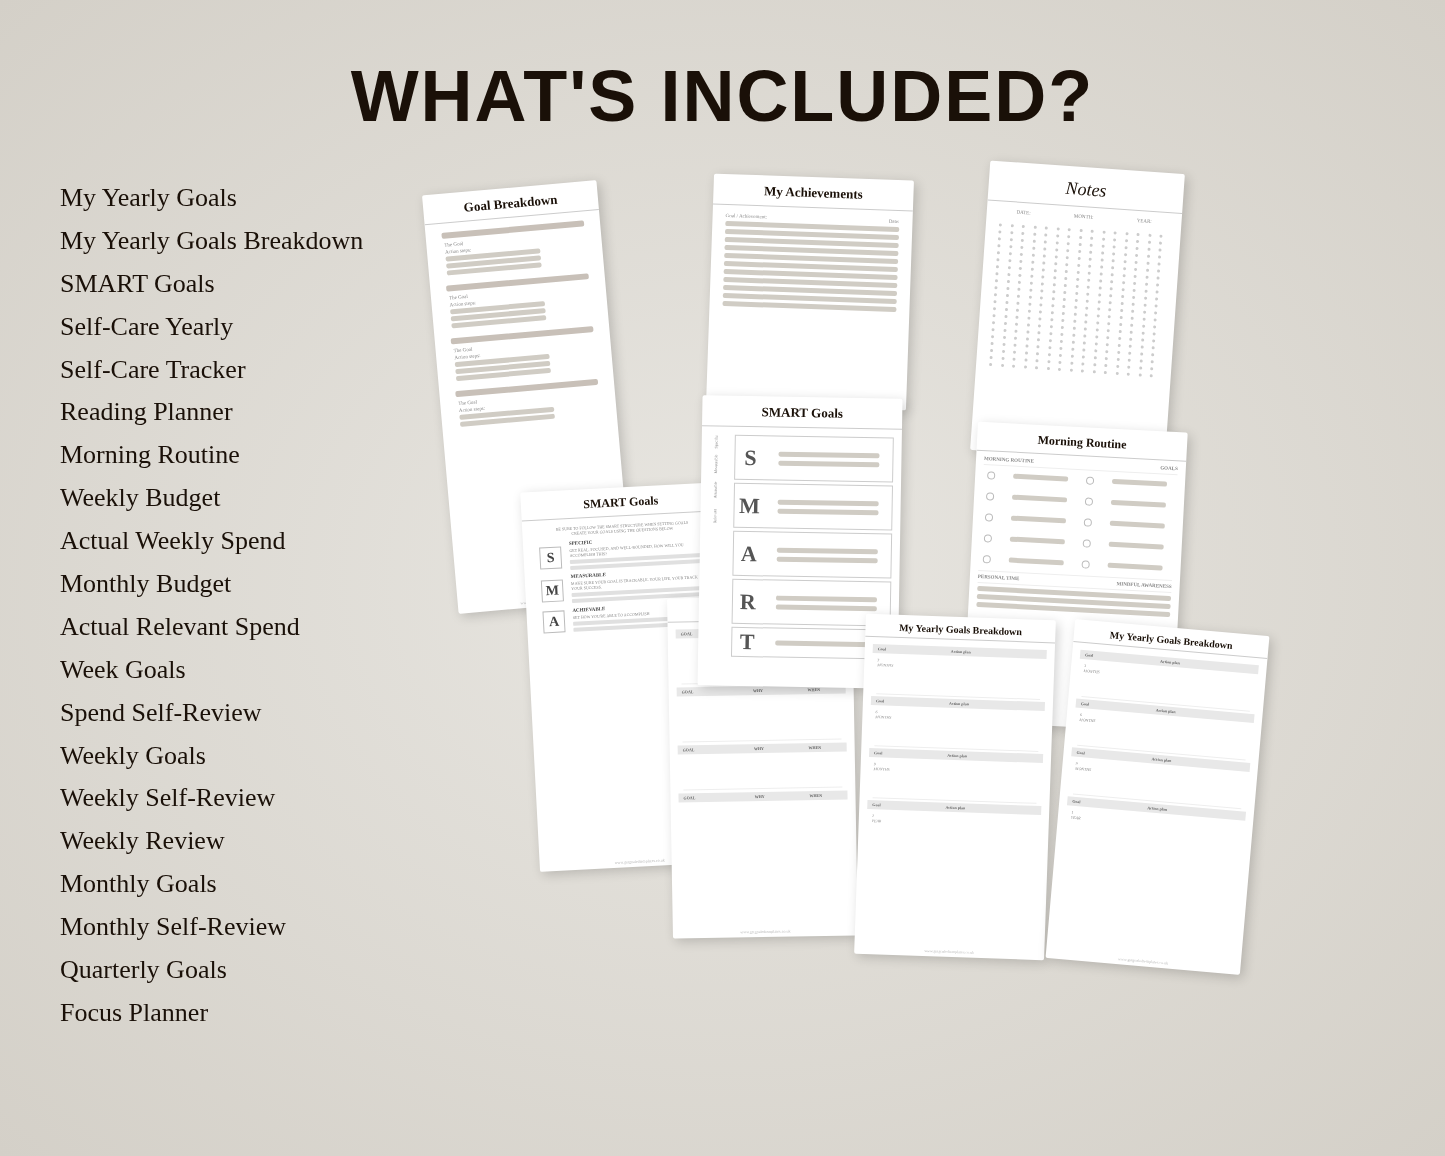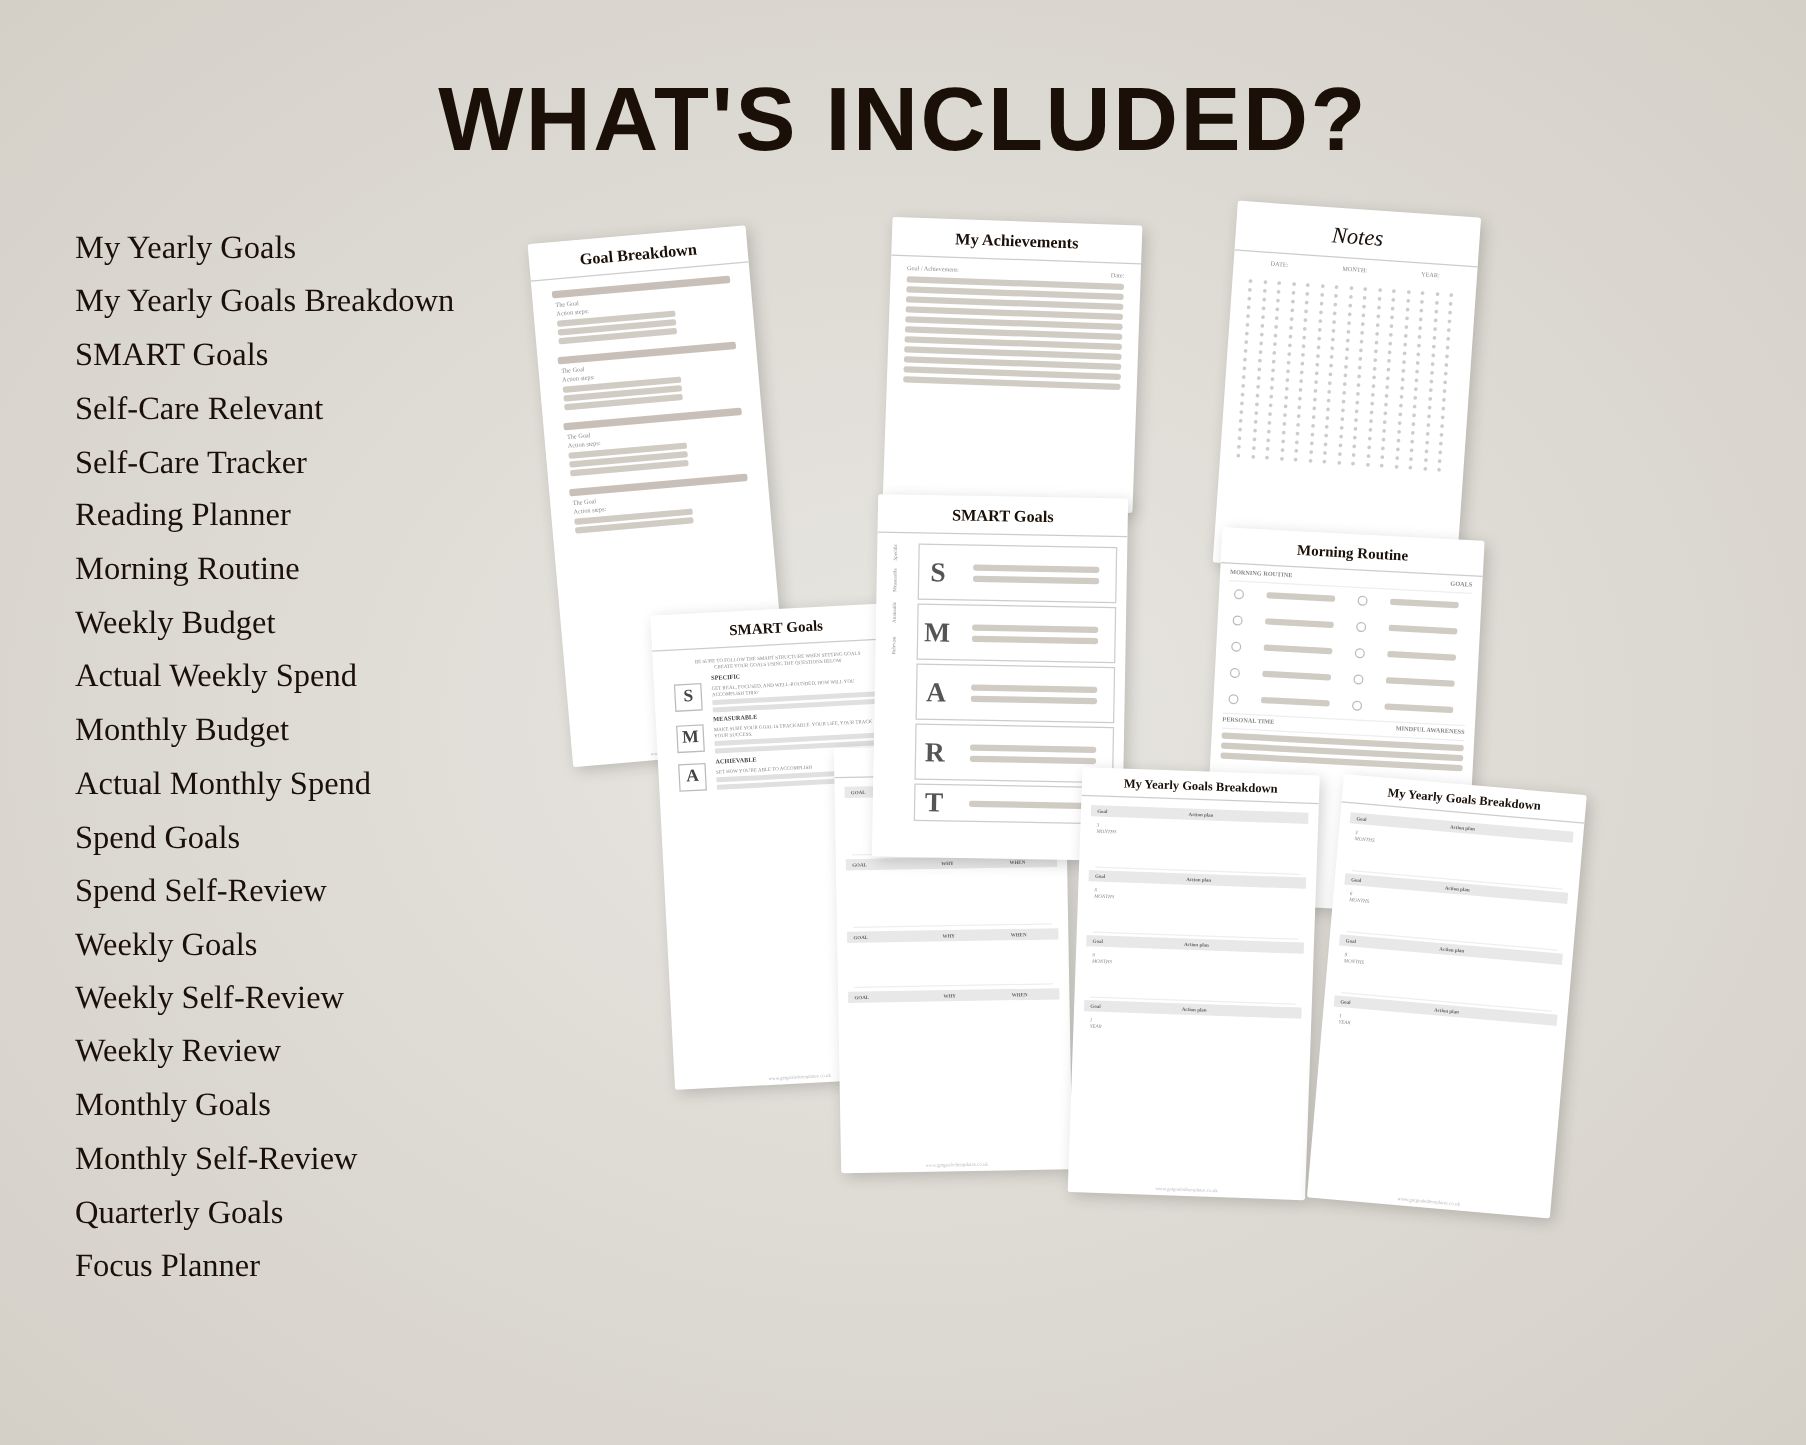--- a/index.html
+++ b/index.html
@@ -288,29 +288,29 @@
 
 <h1 class="page-title">WHAT'S INCLUDED?</h1>
 
 <div class="content-area">
 
   <div class="item-list">
     <ul id="items-list">
     <li>My Yearly Goals</li>
         <li>My Yearly Goals Breakdown</li>
         <li>SMART Goals</li>
-        <li>Self-Care Relevant</li>
+        <li>Self-Care Yearly</li>
         <li>Self-Care Tracker</li>
         <li>Reading Planner</li>
         <li>Morning Routine</li>
         <li>Weekly Budget</li>
         <li>Actual Weekly Spend</li>
         <li>Monthly Budget</li>
-        <li>Actual Monthly Spend</li>
-        <li>Spend Goals</li>
+        <li>Actual Relevant Spend</li>
+        <li>Week Goals</li>
         <li>Spend Self-Review</li>
         <li>Weekly Goals</li>
         <li>Weekly Self-Review</li>
         <li>Weekly Review</li>
         <li>Monthly Goals</li>
         <li>Monthly Self-Review</li>
         <li>Quarterly Goals</li>
         <li>Focus Planner</li>
       </ul>
   </div>

